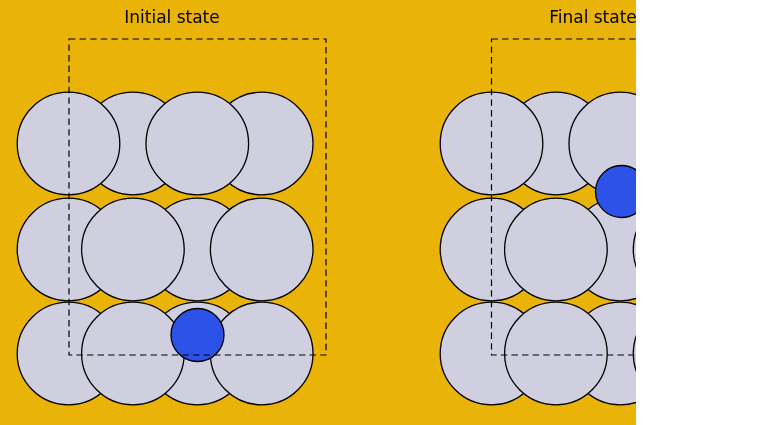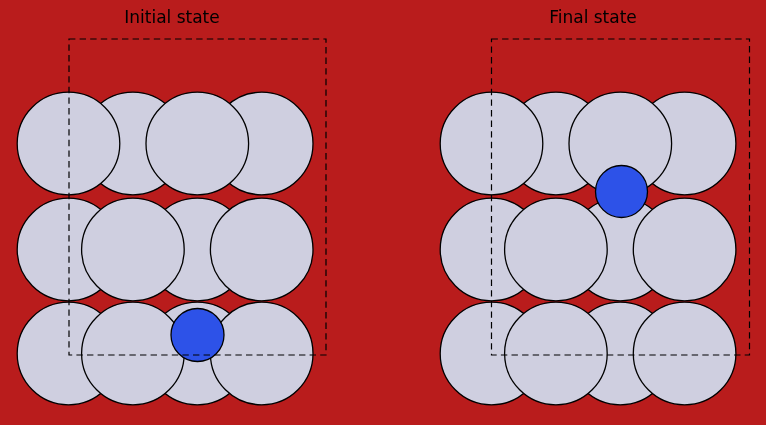--- a/index.html
+++ b/index.html
@@ -2,23 +2,23 @@
 <html><head>
 <meta charset="utf-8">
 <style>
   html, body {
     margin: 0;
     padding: 0;
     background: #ffffff;
   }
   #stage {
     position: relative;
-    width: 766px;
+    width: 636px;
     height: 425px;
-    background: #b91c1c;
+    background: #eab308;
     overflow: hidden;
     font-family: "DejaVu Sans", sans-serif;
   }
   #fig-svg {
     position: absolute;
     left: 0;
     top: 0;
     display: block;
   }
   .panel-title {

